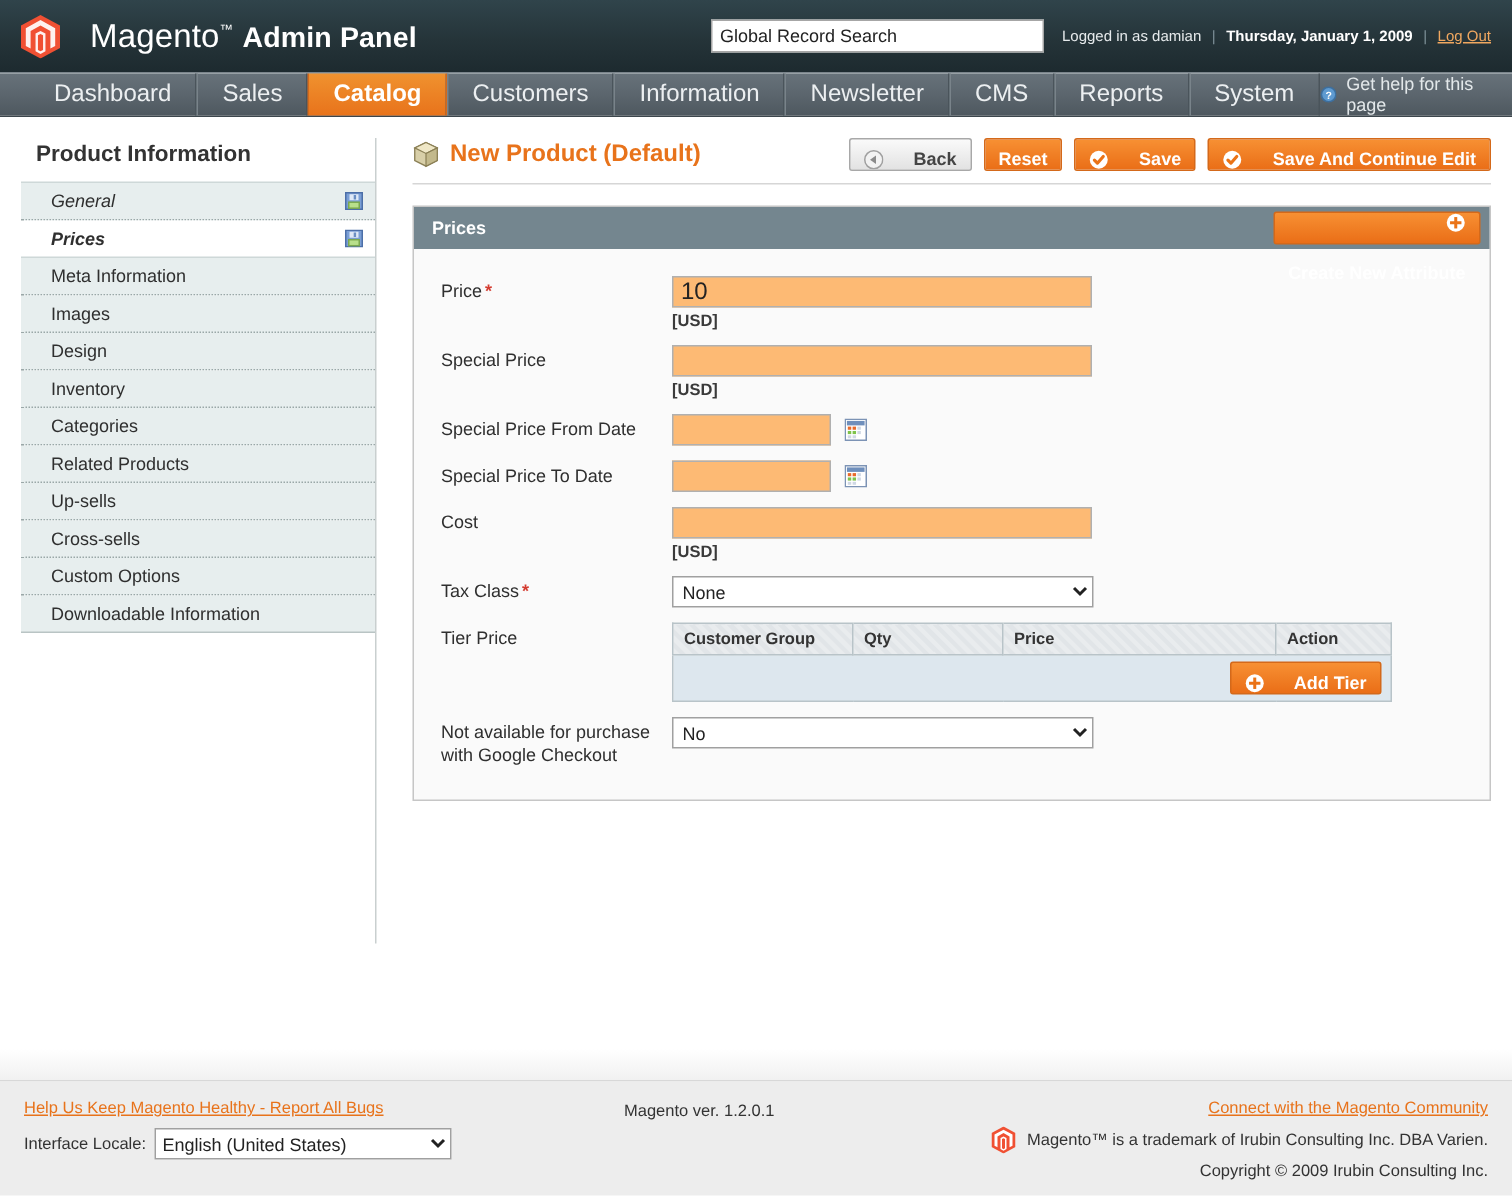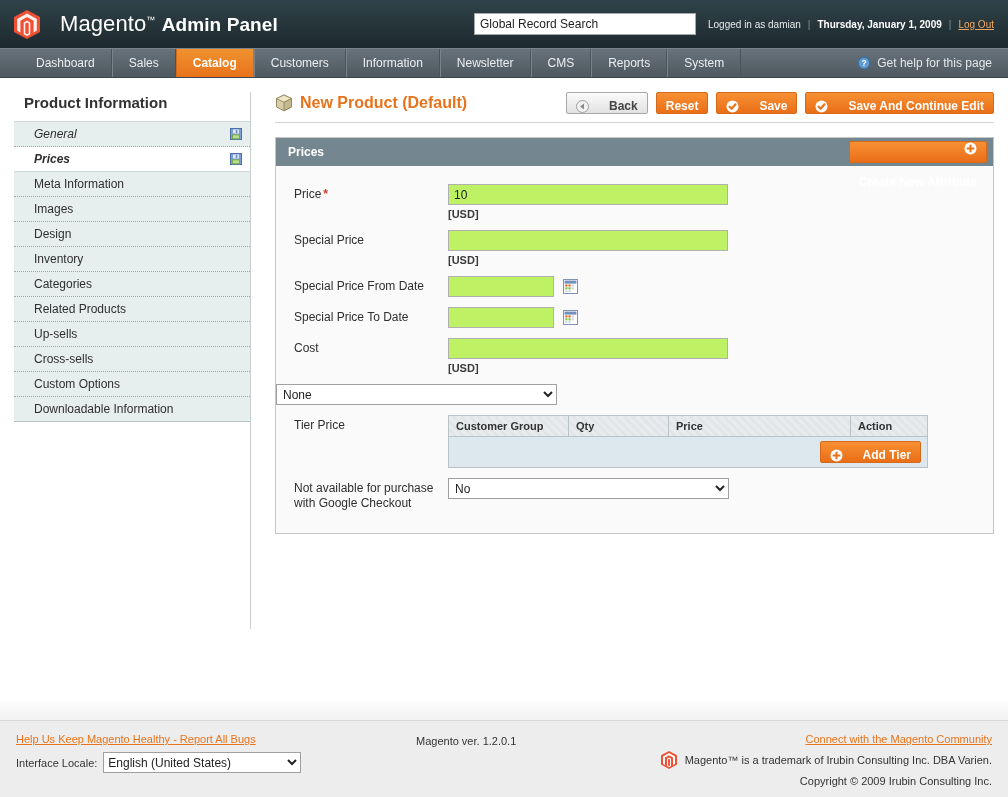--- a/index.html
+++ b/index.html
@@ -53,21 +53,21 @@
     background:linear-gradient(to bottom,#67727a 0%,#5c666e 48%,#4e585f 100%);
     display:flex; align-items:stretch;
     border-top:1px solid #7b858c;
     border-bottom:1px solid #3c464c;
     padding-left:20px;
     position:relative;
   }
   .nav-item {
     display:flex; align-items:center;
     padding:0 16px;
-    color:#eceff1; font-size:12px;
+    color:#eceff1; font-size:16px;
     border-right:1px solid #4a545b;
     border-left:1px solid #79838a;
     white-space:nowrap;
   }
   .nav-item:first-child { border-left:none; }
   .nav-item.active {
     background:linear-gradient(to bottom,#f0922f 0%,#e8731b 100%);
     color:#fff; font-weight:bold;
     border-left:1px solid #d4691a;
     border-right:1px solid #d4691a;
@@ -166,23 +166,23 @@
     width:172px; flex:none;
     padding-left:18px; padding-top:3px;
     font-size:12px; color:#2f2f2f;
     line-height:15px;
   }
   .req { color:#d43b2f; font-weight:bold; margin-left:2px;}
   .fctrl { flex:1; min-width:0; }
   input.txt {
     height:21px;
     border:1px solid #b0b0b0;
-    background:#bef264;
+    background:#fdba74;
     font-family:"Liberation Sans", sans-serif;
-    font-size:12px;
+    font-size:16px;
     padding:2px 5px;
     color:#222;
   }
   input.w-wide { width:280px; }
   input.w-date { width:106px; }
   .note { font-size:11px; font-weight:bold; color:#3a3a3a; margin-top:3px; }
   .cal-ico { width:15px; height:15px; display:inline-block; vertical-align:-3px; margin-left:6px; cursor:pointer;}
   select.sel {
     width:281px; height:21px;
     border:1px solid #a0a0a0;
@@ -449,20 +449,23 @@
 
         <div class="frow">
           <div class="flabel">Cost</div>
           <div class="fctrl">
             <input class="txt w-wide" value="" style="">
             <div class="note">[USD]</div>
           </div>
         </div>
 
         <div class="frow">
+          <div class="flabel">
+            <span>Tax Class</span><span class="req">*</span>
+          </div>
           <div class="fctrl">
             <select class="sel">
               <option>None</option>
             </select>
           </div>
         </div>
 
         <div class="frow">
           <div class="flabel">Tier Price</div>
           <div class="fctrl">

